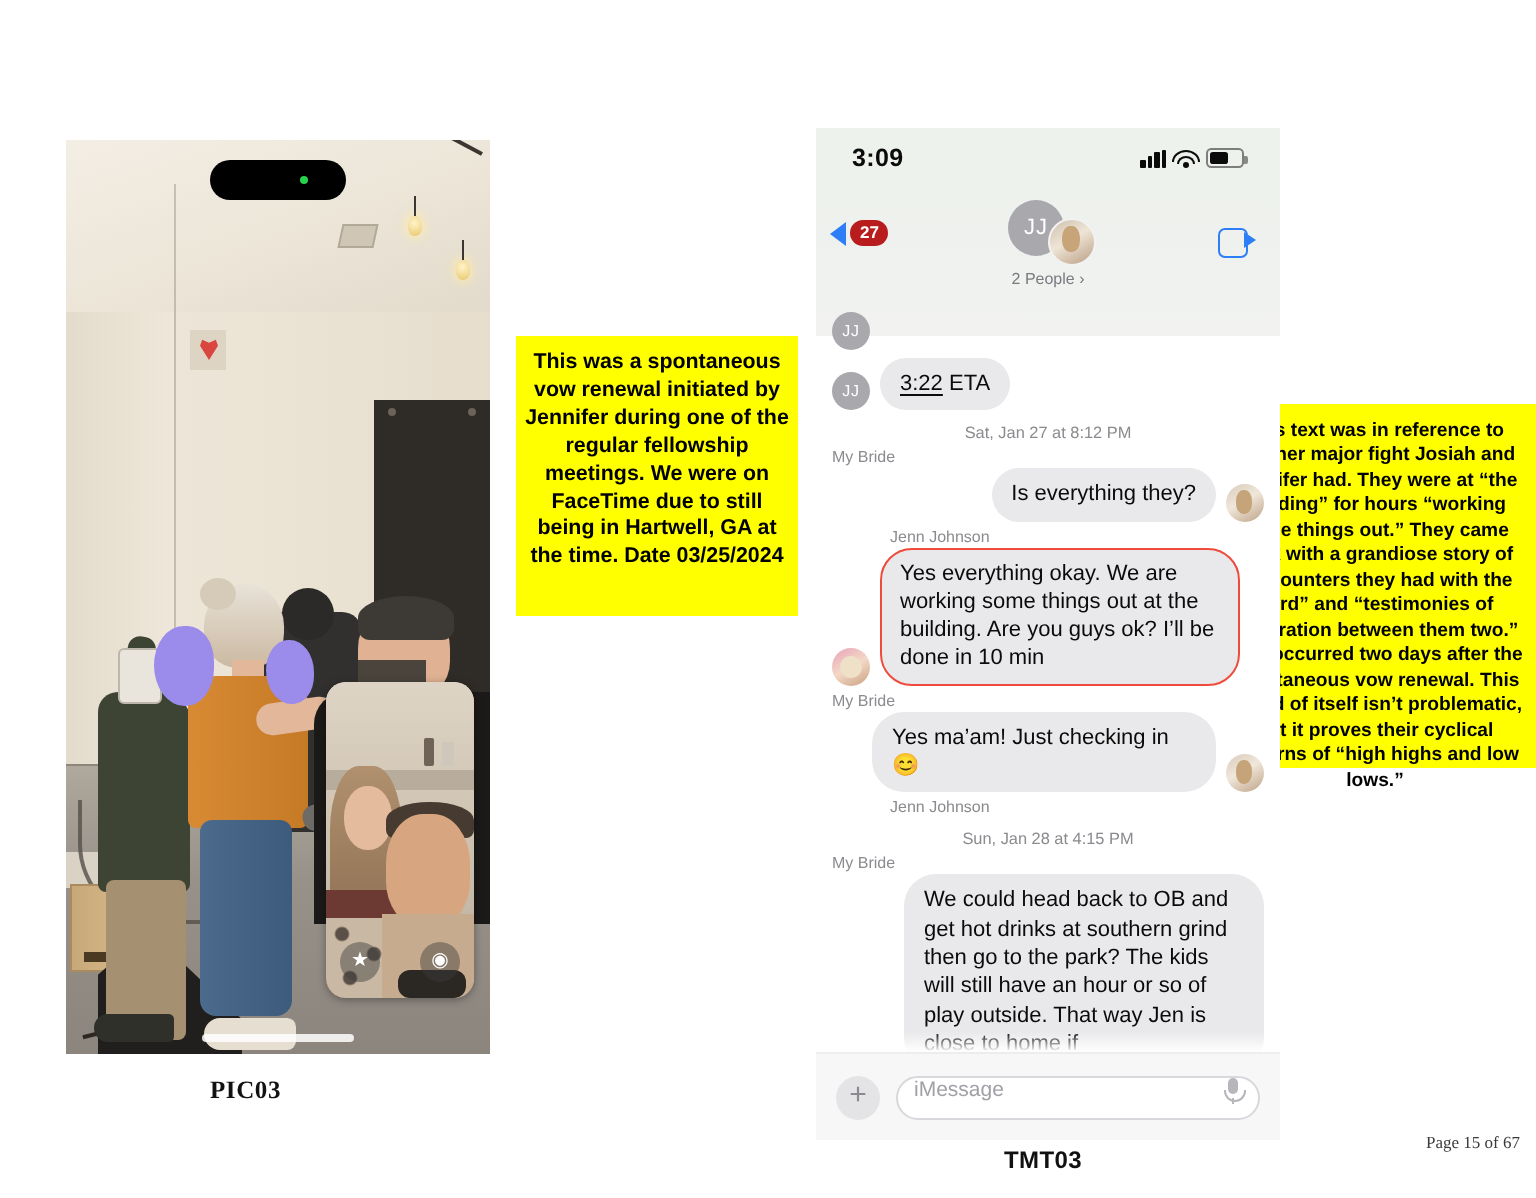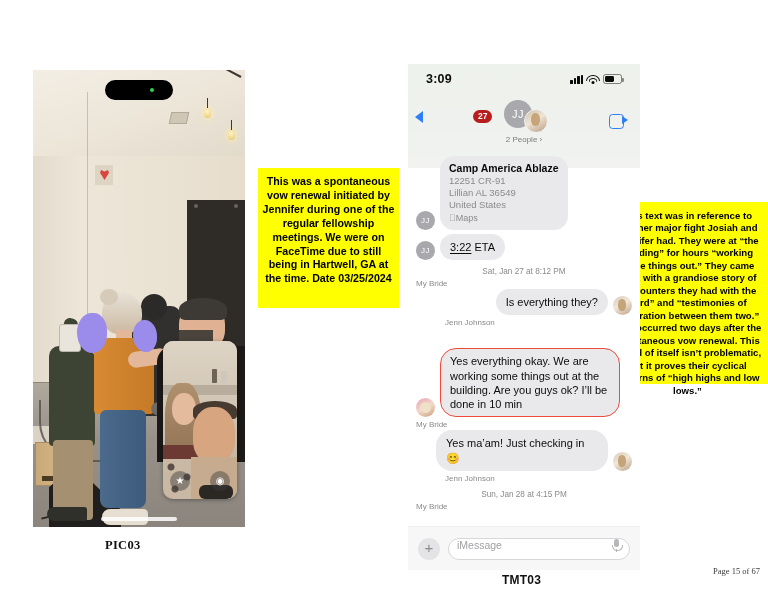--- a/index.html
+++ b/index.html
@@ -363,21 +363,21 @@
   .back-btn {
     position:absolute; left: 7px; top: 16px;
     display:flex; align-items:center; gap:2px;
   }
   .chev-left {
     width: 0; height: 0; border-top: 6px solid transparent;
     border-bottom: 6px solid transparent; border-right: 8px solid #2d7ef7;
   }
   .badge-count {
     background:#b91c1c; color:#fff; font-size:8.5px; font-weight:600;
-    border-radius: 9px; padding: 1px 5px; line-height: 1.35; margin-left: 48px;
+    border-radius: 9px; padding: 1px 5px; line-height: 1.35;
   }
   .group-ident {
     position:absolute; left:50%; transform:translateX(-50%); top: 6px;
     display:flex; flex-direction:column; align-items:center;
   }
   .avatars { position:relative; width: 44px; height: 34px; }
   .av-jj {
     position:absolute; left:2px; top:0; width: 28px; height: 28px; border-radius:50%;
     background:#a8a8ad; color:#fff; font-size: 11px; letter-spacing:.5px;
     display:flex; align-items:center; justify-content:center;
@@ -429,21 +429,21 @@
     position:relative; overflow:hidden;
   }
   .av.jenn:after{content:"";position:absolute;left:4px;top:4px;width:11px;height:11px;background:#efe0c8;border-radius:50%;}
 
   .bubble {
     background: #e9e9eb; color:#0b0b0b;
     border-radius: 16px; padding: 6px 10px;
     font-size: 11px; line-height: 1.30;
     max-width: 152px; word-wrap: break-word;
   }
-  .bubble.wide { max-width: 160px; margin-top: 20px; }
+  .bubble.wide { max-width: 160px; }
   .bubble.highlight { border: 1.6px solid #ef4b3c; padding: 5px 9px; }
   .bubble u { text-decoration: underline; text-underline-offset: 1.5px; }
 
   .sender-name {
     font-size: 8px; color: #8a8a8f; margin: 3px 0 1px 29px;
   }
   .sender-name.out { text-align: left; margin: 3px 29px 1px 0; }
   .timestamp {
     font-size: 8.2px; color:#8a8a8f; text-align:center;
     margin: 7px 0 3px 0;
@@ -637,27 +637,20 @@
     <div class="facetime-btn">
       <div class="body"></div>
         <div class="lens"></div>
     </div>
   </div>
 
   <div class="thread">
 
     <div class="row">
       <div class="av jj">JJ</div>
-      <div class="loc-card">
-        <div class="title">Camp America Ablaze</div>
-        <div class="line">12251 CR-91</div>
-        <div class="line">Lillian AL 36549</div>
-        <div class="line">United States</div>
-        <div class="maps">Maps</div>
-      </div>
     </div>
 
     <div class="row" style="margin-top:4px;">
       <div class="av jj">JJ</div>
       <div class="bubble"><u>3:22</u> ETA</div>
     </div>
 
     <div class="timestamp">Sat, Jan 27 at 8:12 PM</div>
 
     <div class="sender-name out">My Bride</div>

